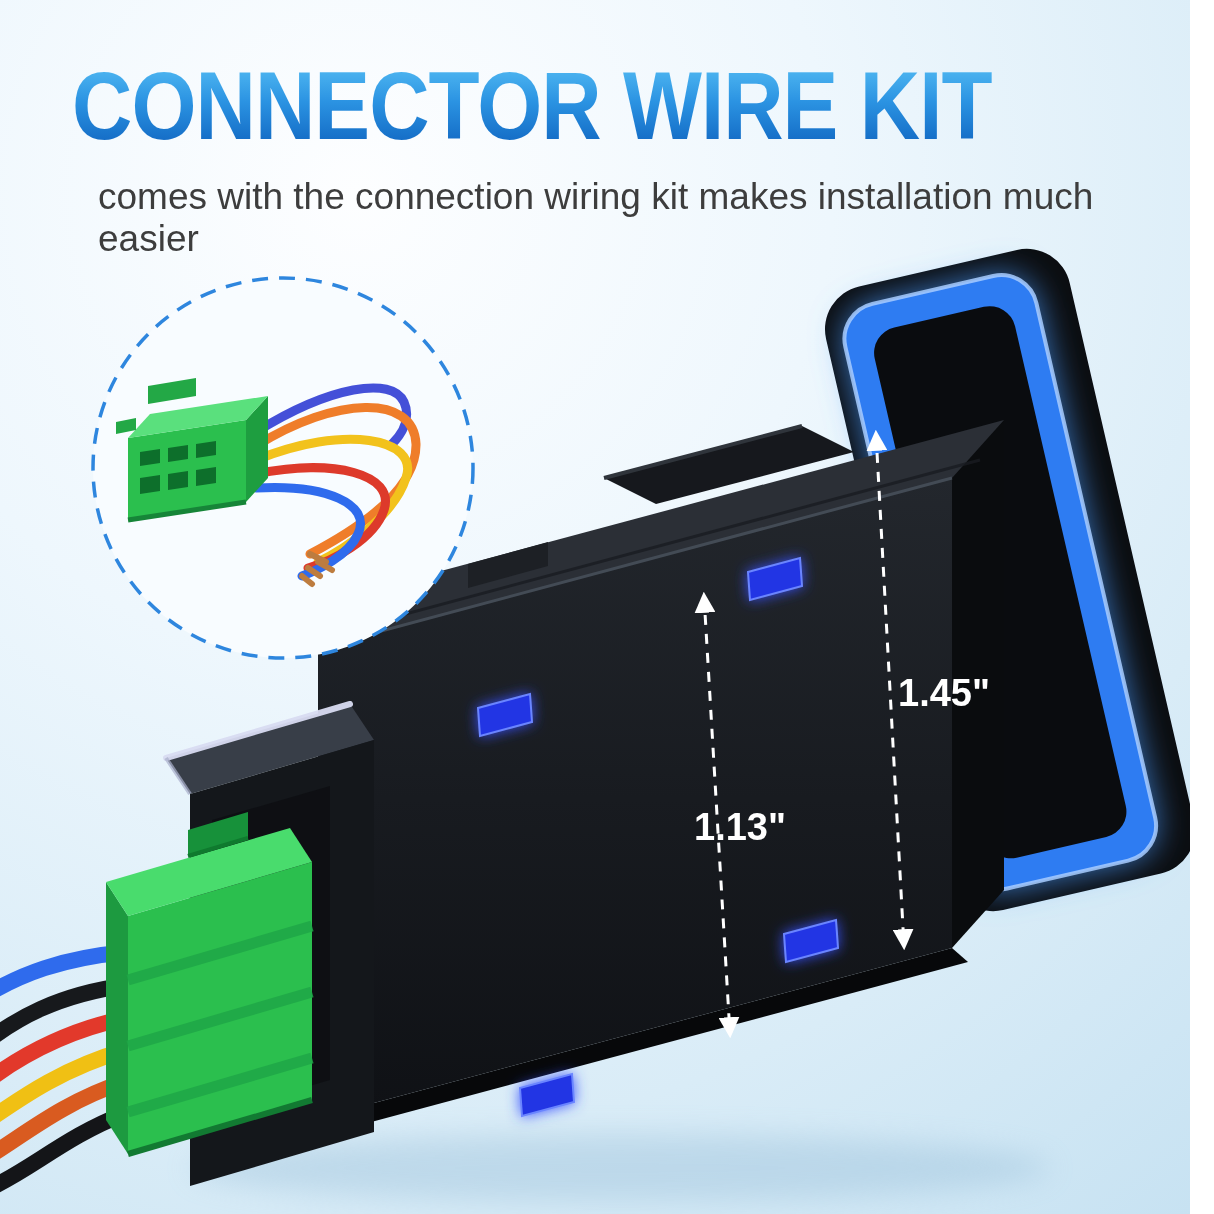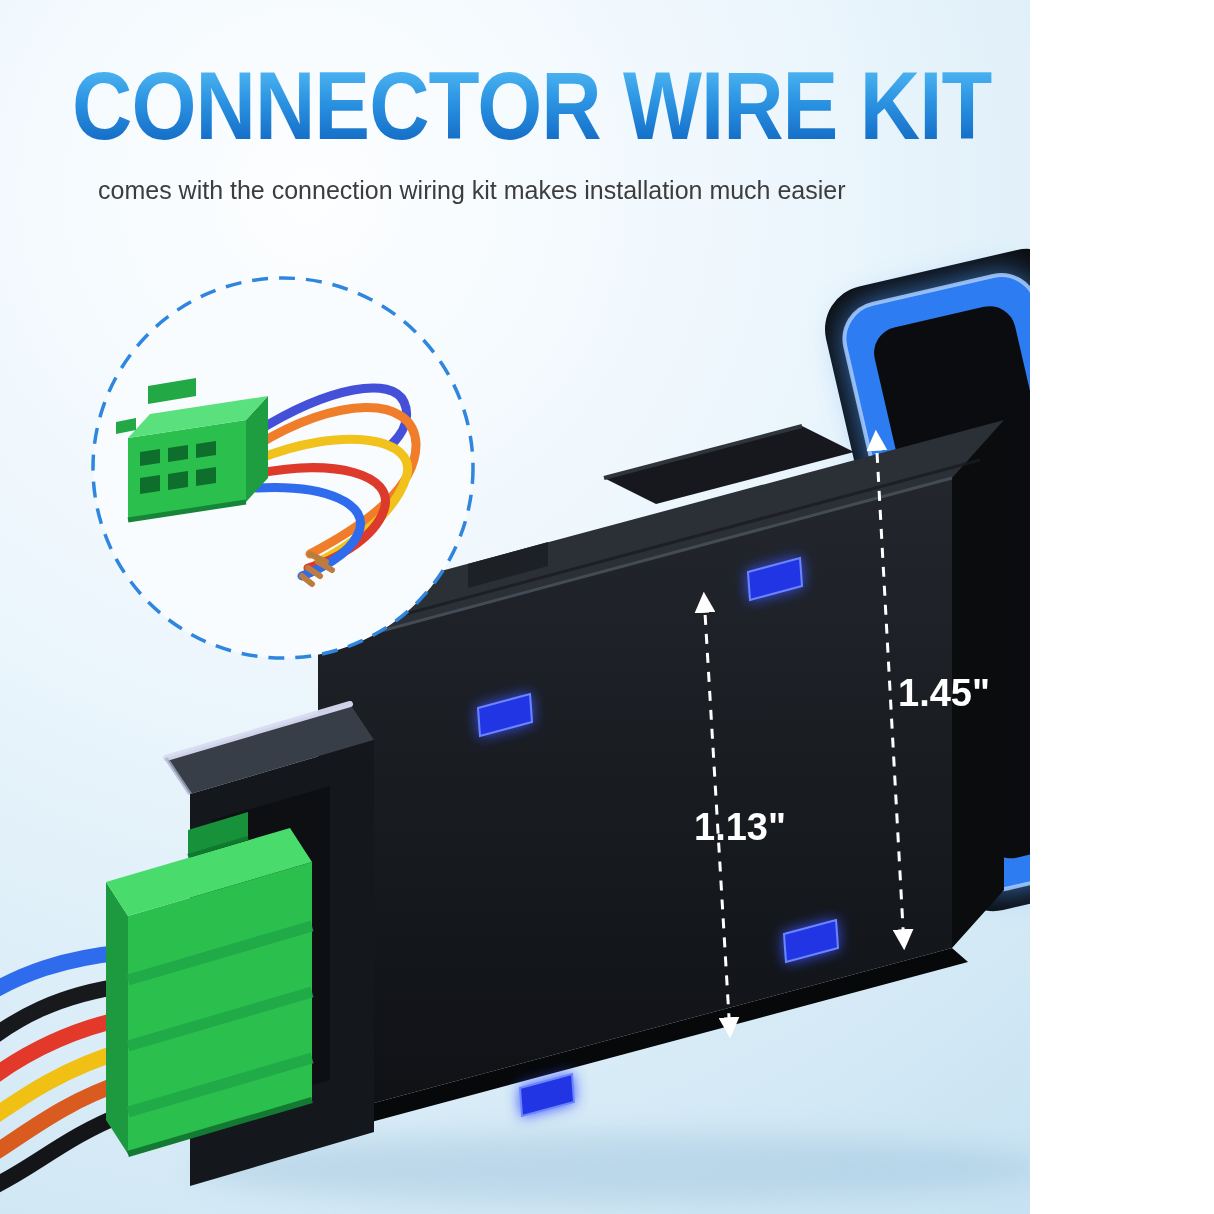--- a/index.html
+++ b/index.html
@@ -1,30 +1,30 @@
 <!DOCTYPE html>
 <html><head>
 <meta charset="utf-8">
 <style>
   html,body { margin:0; padding:0; background:#ffffff; }
   .stage {
-    position:relative; width:1030px; height:1214px; overflow:hidden;
+    position:relative; width:1190px; height:1214px; overflow:hidden;
     background: radial-gradient(circle at 30% 16%, #fdfeff 0%, #eef7fd 36%, #d9ecf7 72%, #c7e2f2 100%);
     font-family:"Liberation Sans", sans-serif;
   }
   .hero { position:absolute; left:72px; top:58px; }
   .title {
     margin:0; font-size:88px; font-weight:bold; letter-spacing:-1px; line-height:1;
     background:linear-gradient(180deg,#58c0f5 0%, #2b93e2 45%, #0d60bd 100%);
     -webkit-background-clip:text; background-clip:text;
     color:transparent; -webkit-text-fill-color:transparent;
     transform:scale(.95,1.1); transform-origin:left top;
     white-space:nowrap;
   }
-  .subtitle { margin:30px 0 0 26px; font-size:25px; color:#3d3d3d; }
+  .subtitle { margin:30px 0 0 26px; font-size:37px; color:#3d3d3d; }
   svg.art { position:absolute; left:0; top:0; width:1214px; height:1214px; }
   .dim-label { font:bold 38px "Liberation Sans", sans-serif; }
 </style>
 </head>
 <body>
 
 <div class="stage">
 
   <header class="hero">
     <h1 class="title">CONNECTOR WIRE KIT</h1>

